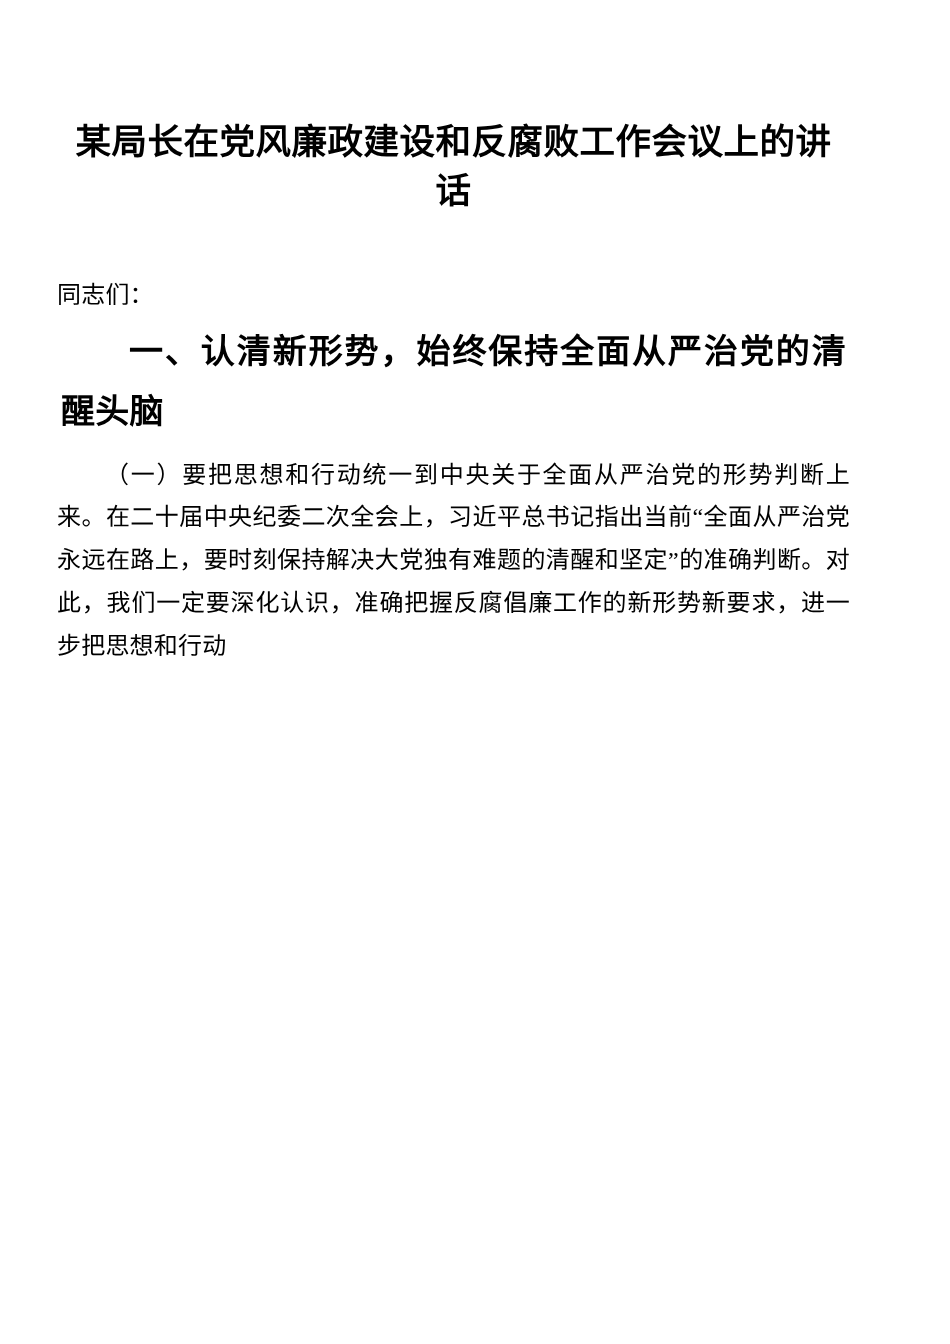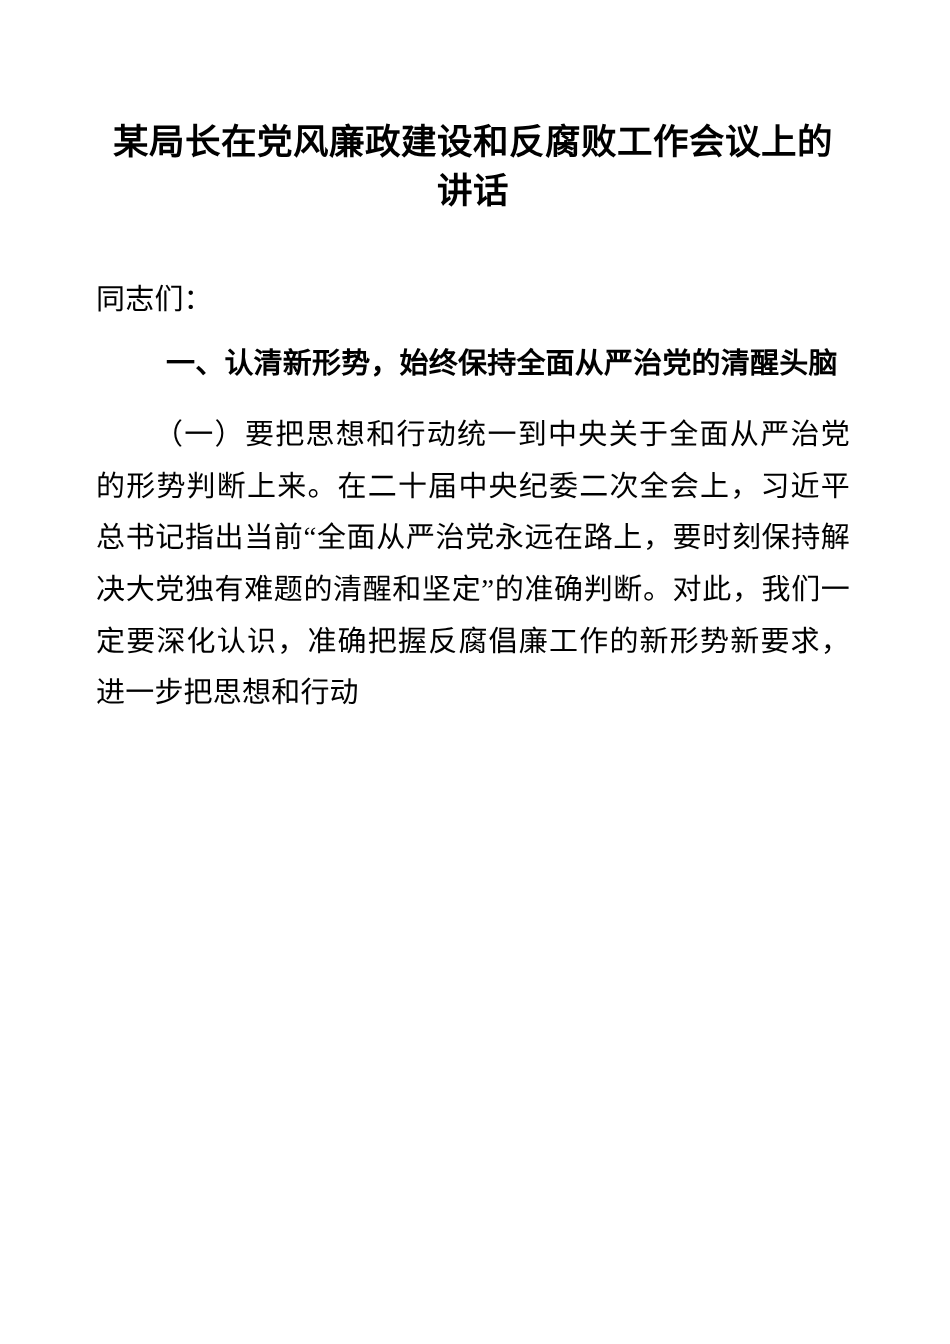--- a/index.html
+++ b/index.html
@@ -11,57 +11,57 @@
     width: 950px;
     height: 1344px;
     font-family: "Liberation Serif", "DejaVu Serif", serif;
     color: #000000;
     overflow: hidden;
   }
   .page {
     box-sizing: border-box;
     width: 950px;
     height: 1344px;
-    padding: 118px 100px 40px 96px;
+    padding: 118px 100px 40px 57px;
     background: #ffffff;
     position: relative;
   }
   .doc-title {
     font-family: "DejaVu Sans", "Liberation Sans", sans-serif;
     font-weight: bold;
     font-size: 35.5px;
     line-height: 1.38;
     text-align: center;
     letter-spacing: 0.5px;
     margin: 0 0 58px 0;
     padding: 0 6px;
   }
   p {
     margin: 0 0 2px 0;
-    font-size: 29px;
+    font-size: 24px;
     line-height: 1.78;
     text-align: justify;
     text-justify: inter-ideograph;
     letter-spacing: 0.2px;
   }
   .salutation {
     text-indent: 0;
     margin-bottom: 3px;
   }
   .indent {
     text-indent: 2em;
   }
   .section-heading {
     text-indent: 2em;
     font-family: "DejaVu Sans", "Liberation Sans", sans-serif;
     font-weight: bold;
-    font-size: 29px;
+    font-size: 34px;
     line-height: 1.78;
     letter-spacing: 0.2px;
-    margin: 12px;
+    margin: 4px;
   }
   .lead-bold {
     font-family: "DejaVu Sans", "Liberation Sans", sans-serif;
     font-weight: normal;
   }
   .spacer-sm { height: 8px; }
 </style>
 </head>
 <body>
 

